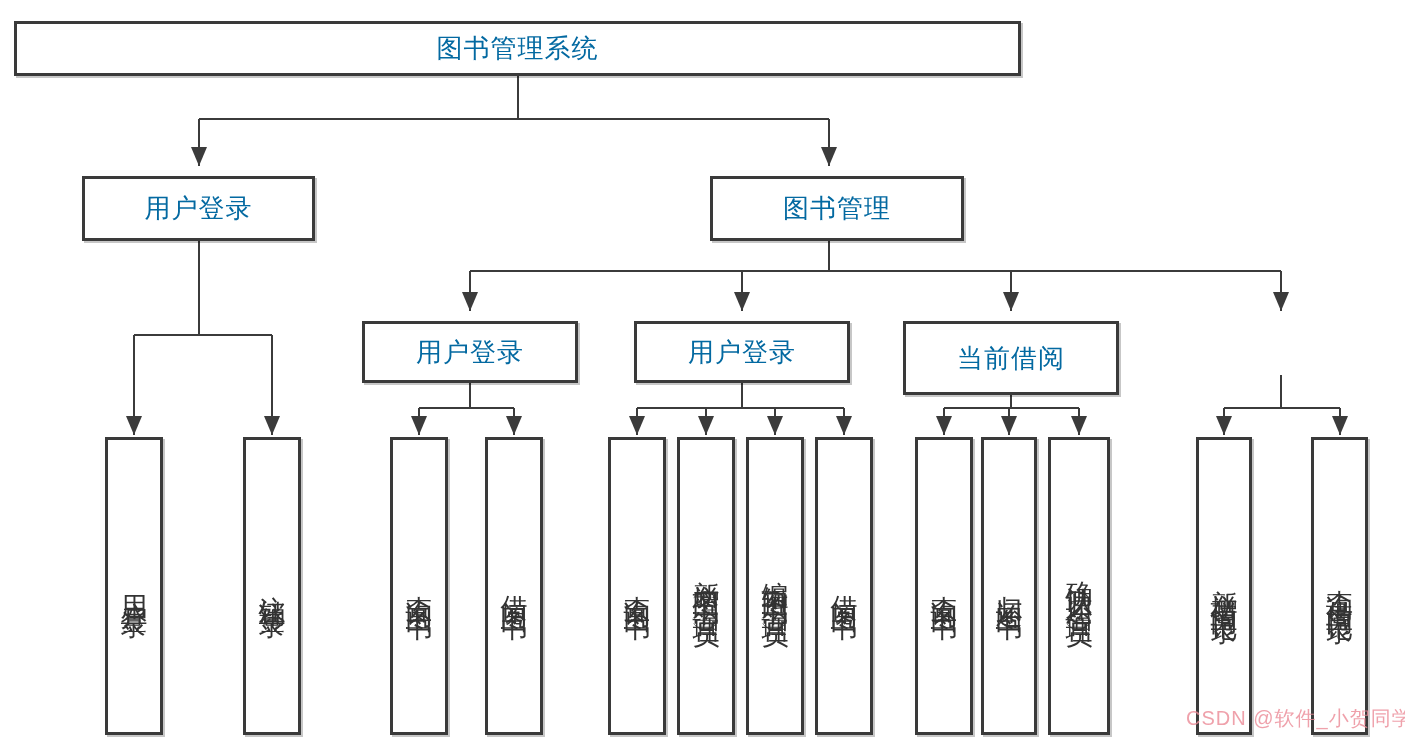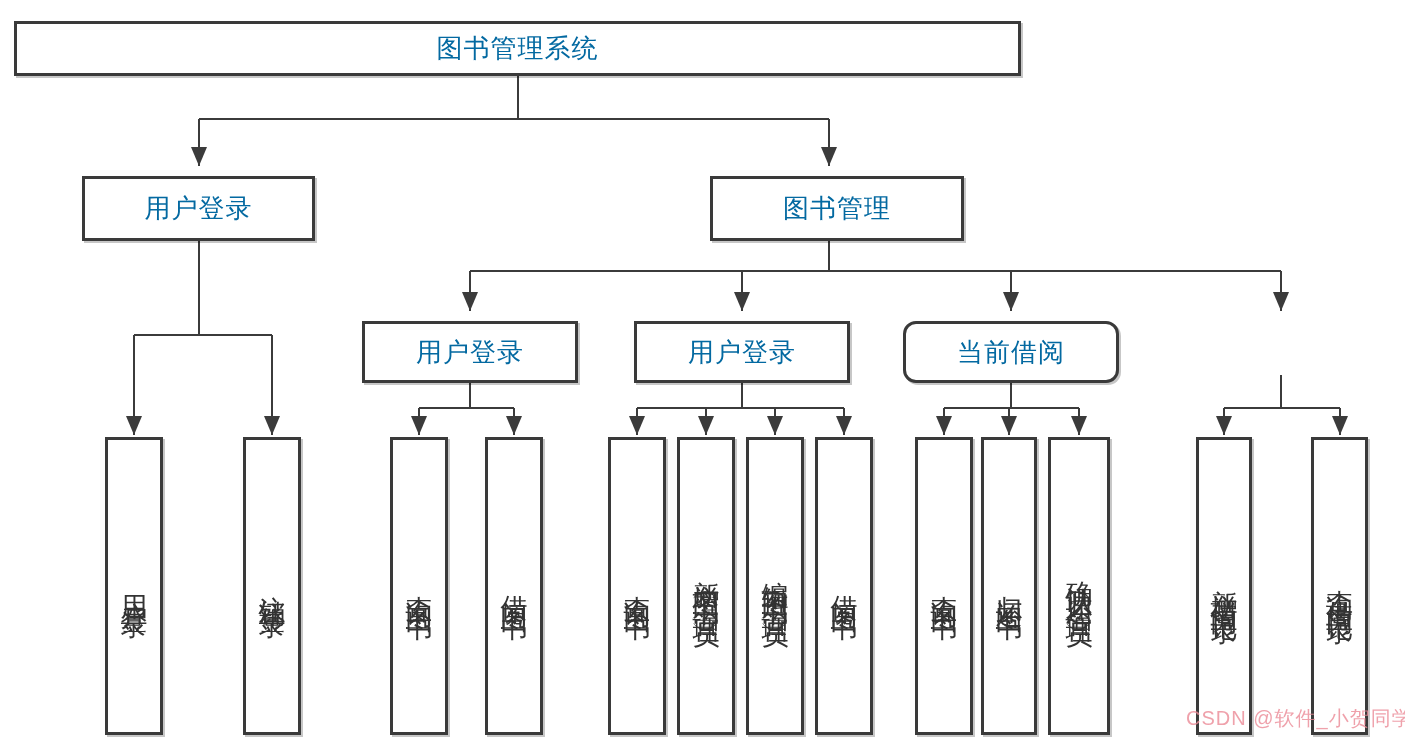--- a/index.html
+++ b/index.html
@@ -88,21 +88,21 @@
     <path d="M1340,408 V435" marker-end="url(#arrow)"></path>
   </svg>
 
   <div class="box" style="left:14px;top:13px;width:1007px;height:55px;">图书管理系统</div>
 
   <div class="box" style="left:82px;top:168px;width:233px;height:65px;">用户登录</div>
   <div class="box" style="left:710px;top:168px;width:254px;height:65px;">图书管理</div>
 
   <div class="box" style="left:362px;top:313px;width:216px;height:62px;">用户登录</div>
   <div class="box" style="left:634px;top:313px;width:216px;height:62px;">用户登录</div>
-  <div class="box" style="left:903px;top:313px;width:216px;height:62px;border-radius:13px;">当前借阅</div>
+  <div class="box" style="left:903px;top:313px;width:216px;height:74px;">当前借阅</div>
 
   <div class="leaf" style="left:105px;width:58px;">用户登录</div>
   <div class="leaf" style="left:243px;width:58px;">注销登录</div>
 
   <div class="leaf" style="left:390px;width:58px;">查询图书</div>
   <div class="leaf" style="left:485px;width:58px;">借阅图书</div>
 
   <div class="leaf" style="left:608px;width:58px;">查询图书</div>
   <div class="leaf" style="left:677px;width:58px;">新增图书（管理员）</div>
   <div class="leaf" style="left:746px;width:58px;">编辑图书（管理员）</div>

